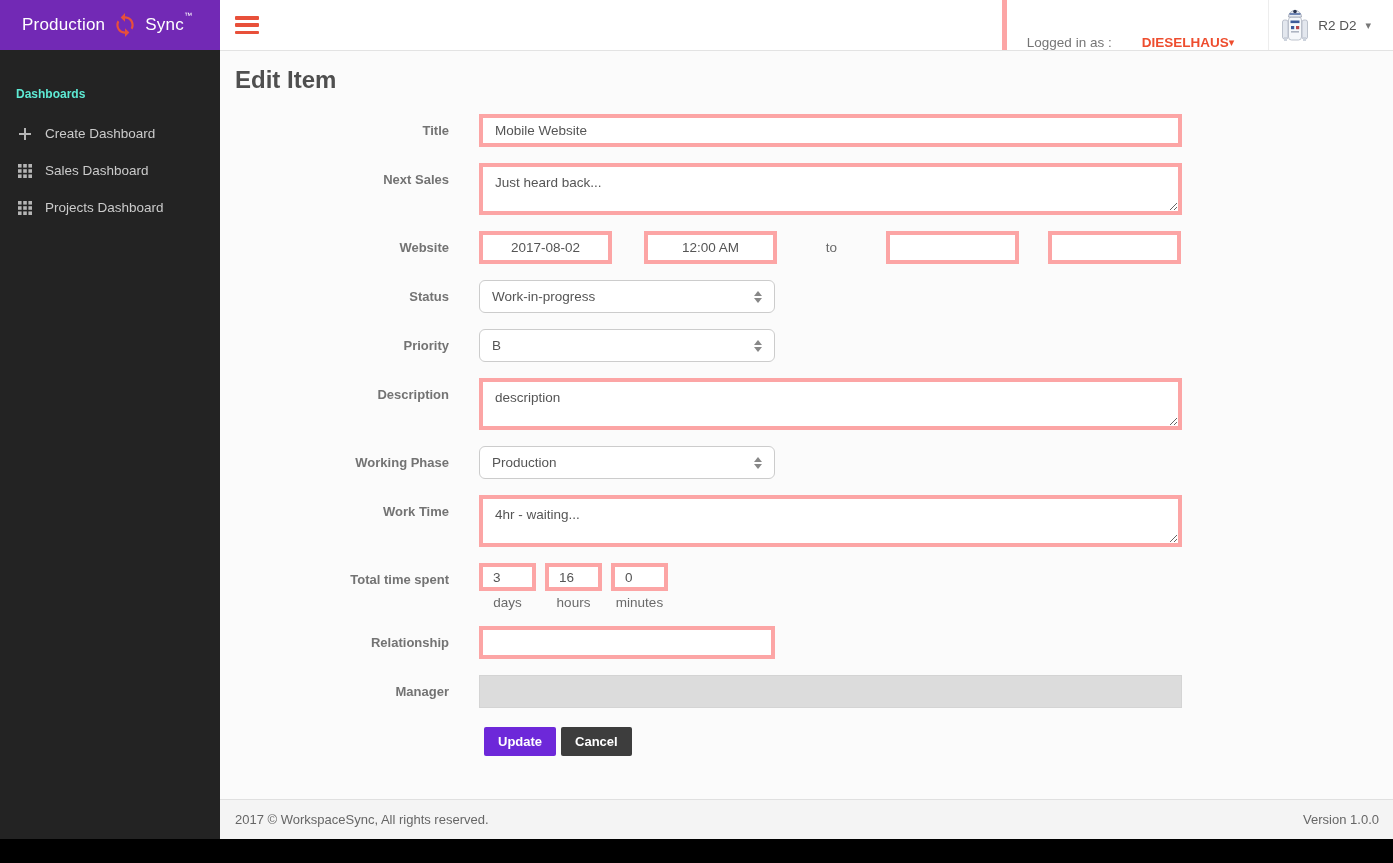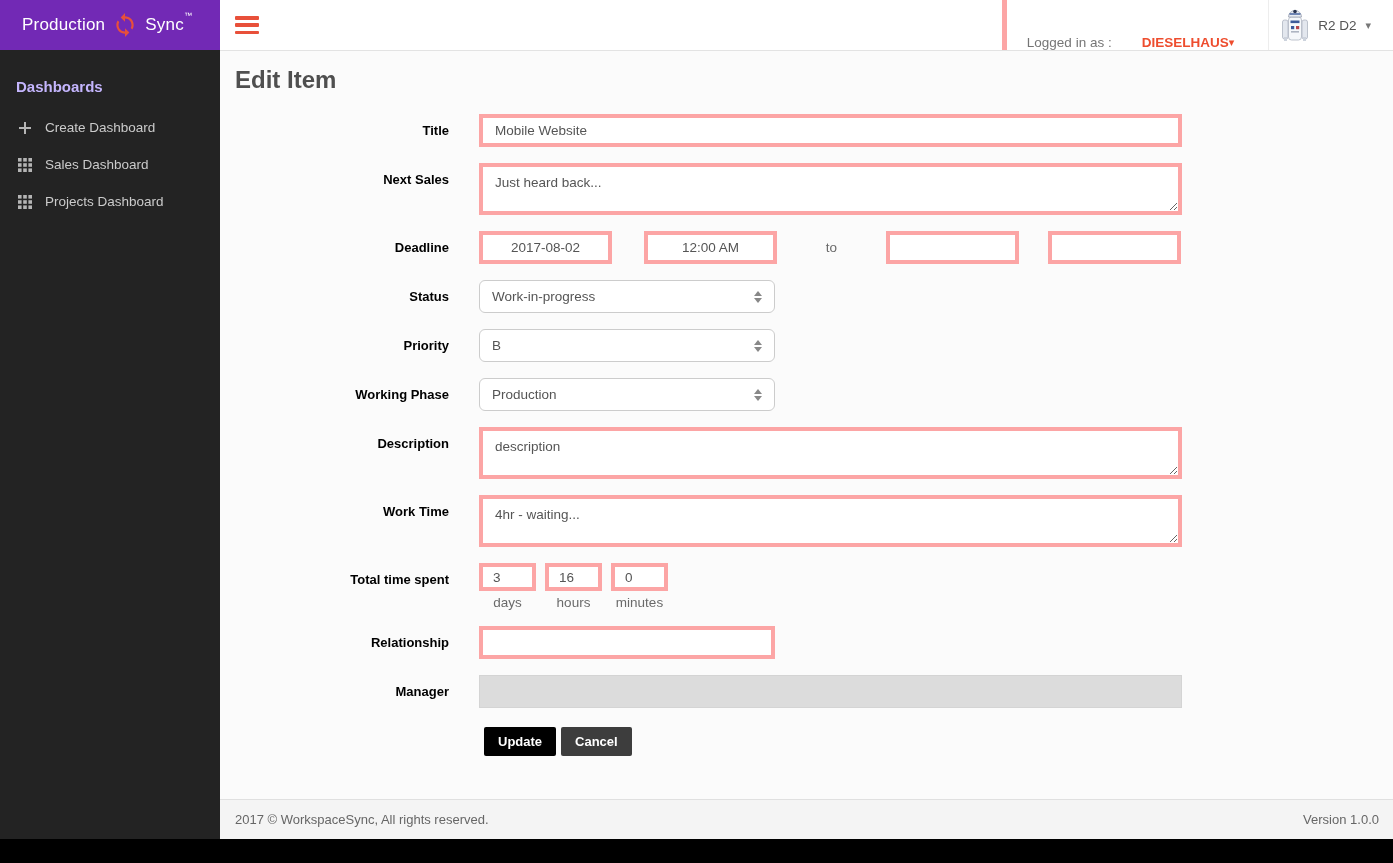--- a/index.html
+++ b/index.html
@@ -22,52 +22,52 @@
   .user-section { display:flex; align-items:center; gap:9px; border-left:1px solid #ededed; height:100%; padding:0 22px 0 12px; cursor:pointer; }
   .user-name { font-size:13.5px; color:#555; }
   .caret { font-size:11px; line-height:1; }
   .caret.orange { color:#ee4d2e; }
   .caret.gray { color:#777; }
   .avatar { width:28px; height:40px; }
 
   
   .body { flex:1 1 auto; display:flex; min-height:0; }
   .sidebar { width:220px; flex:0 0 auto; background:#232323; padding-top:28px; }
-  .sidebar-section-label { color:#c4b5fd; font-size:15px; font-weight:bold; padding:0 16px; margin-bottom:14px; }
+  .sidebar-section-label { color:#5eead4; font-size:12px; font-weight:bold; padding:0 16px; margin-bottom:14px;margin-top:9px; }
   .sidebar-item { display:flex; align-items:center; gap:13px; padding:11px 16px 11px 18px; color:#cbcbcb; font-size:13.5px; cursor:pointer; }
   .sidebar-item .s-icon { width:14px; height:14px; flex:0 0 auto; display:flex; align-items:center; justify-content:center; color:#b5b5b5; }
 
   .content { flex:1 1 auto; background:#fbfbfb; border-top:1px solid #e3e3e3; display:flex; flex-direction:column; min-width:0; }
   .content-inner { flex:1 1 auto; padding:13px 15px 0 15px; overflow:hidden; }
   .page-title { font-size:24px; font-weight:bold; color:#4f4f4f; margin:2px 0 20px 0; }
 
   
   .form-row { display:flex; align-items:flex-start; margin-bottom:16px; }
-  .form-label { width:214px; flex:0 0 auto; margin-right:30px; text-align:right; font-size:13px; font-weight:bold; color:#000000; padding-top:9px; }
+  .form-label { width:214px; flex:0 0 auto; margin-right:30px; text-align:right; font-size:13px; font-weight:bold; color:#737373; padding-top:9px; }
   .ctl { border:4px solid #fca5a5; background:#fff; color:#555; font-size:13.5px; font-family:"Liberation Sans","DejaVu Sans",sans-serif; outline:none; }
   input.ctl { height:33px; padding:0 12px; }
   textarea.ctl { padding:8px 12px; resize:vertical; }
   .w-full { width:703px; }
   .h-area { height:52px; }
   .w-sm { width:133px; text-align:center; }
   .to-span { width:109px; text-align:center; font-size:13.5px; color:#6a6a6a; padding-top:9px; }
   .mr32 { margin-right:32px; } .mr29 { margin-right:29px; }
   .select { width:296px; height:33px; border:1px solid #ccc; border-radius:6px; background:#fff; display:flex; align-items:center; justify-content:space-between; padding:0 12px; font-size:13.5px; color:#555; cursor:pointer; }
   .spinner { display:flex; flex-direction:column; gap:2px; }
   .spinner i { display:block; width:0; height:0; border-left:4px solid transparent; border-right:4px solid transparent; }
   .spinner .up { border-bottom:5px solid #888; }
   .spinner .down { border-top:5px solid #888; }
   .time-col { width:57px; margin-right:9px; display:flex; flex-direction:column; align-items:center; }
   .time-col input { width:57px; height:28px; padding:0 10px; text-align:left; }
   .time-unit { font-size:13.5px; color:#6a6a6a; margin-top:4px; }
   .relationship-input { width:296px; height:38px; }
   .manager-input { width:703px; height:31px; background:#dcdcdc; border:1px solid #d4d4d4; }
   .btn-row { margin-top:19px; display:flex; gap:5px; }
   .btn { height:29px; padding:0 14px; border:none; border-radius:2px; color:#fff; font-size:13px; font-weight:bold; cursor:pointer; font-family:"Liberation Sans","DejaVu Sans",sans-serif; }
-  .btn-update { background:#000000; }
+  .btn-update { background:#6d28d9; }
   .btn-cancel { background:#3d3d3d; }
 
   
   .content-footer { flex:0 0 auto; height:40px; border-top:1px solid #e0e0e0; background:#f4f4f4; display:flex; align-items:center; justify-content:space-between; padding:0 14px 0 15px; font-size:13px; color:#666; }
   .bottom-black { height:24px; background:#000; flex:0 0 auto; }
 </style>
 </head>
 <body>
 
 <div class="app">
@@ -175,21 +175,21 @@
             <label class="form-label">Title</label>
             <input class="ctl w-full" type="text" value="Mobile Website" style="">
           </div>
 
           <div class="form-row">
             <label class="form-label">Next Sales</label>
             <textarea class="ctl w-full h-area" style="">Just heard back...</textarea>
           </div>
 
           <div class="form-row">
-            <label class="form-label">Deadline</label>
+            <label class="form-label">Website</label>
             <input class="ctl w-sm mr32" type="text" value="2017-08-02" style="">
             <input class="ctl w-sm" type="text" value="12:00 AM" style="">
             <span class="to-span">to</span>
             <input class="ctl w-sm mr29" type="text" value="" style="">
             <input class="ctl w-sm" type="text" value="" style="">
           </div>
 
           <div class="form-row">
             <label class="form-label">Status</label>
             <div class="select">
@@ -206,36 +206,36 @@
             <div class="select">
               <span>B</span>
               <span class="spinner">
                   <i class="up"></i>
                   <i class="down"></i>
                 </span>
             </div>
           </div>
 
           <div class="form-row">
+            <label class="form-label">Description</label>
+            <textarea class="ctl w-full h-area" style="">description</textarea>
+          </div>
+
+          <div class="form-row">
             <label class="form-label">Working Phase</label>
             <div class="select">
               <span>Production</span>
               <span class="spinner">
                   <i class="up"></i>
                   <i class="down"></i>
                 </span>
             </div>
           </div>
 
           <div class="form-row">
-            <label class="form-label">Description</label>
-            <textarea class="ctl w-full h-area" style="">description</textarea>
-          </div>
-
-          <div class="form-row">
             <label class="form-label">Work Time</label>
             <textarea class="ctl w-full h-area" style="">4hr - waiting...</textarea>
           </div>
 
           <div class="form-row">
             <label class="form-label">Total time spent</label>
             <div class="time-col">
               <input class="ctl" type="text" value="3" style="">
               <span class="time-unit">days</span>
             </div>

